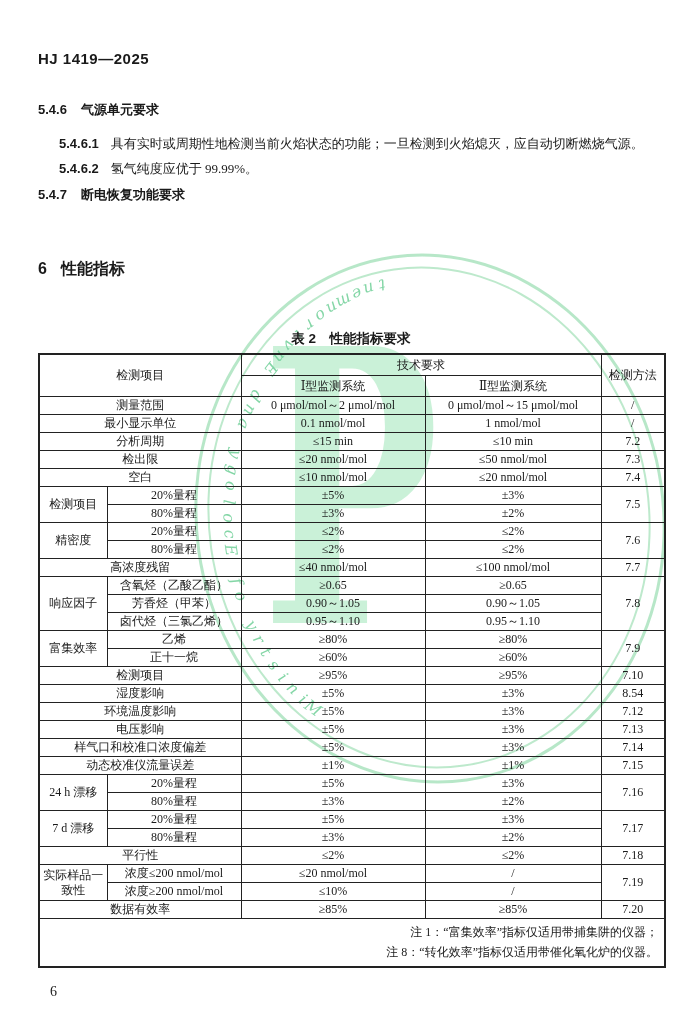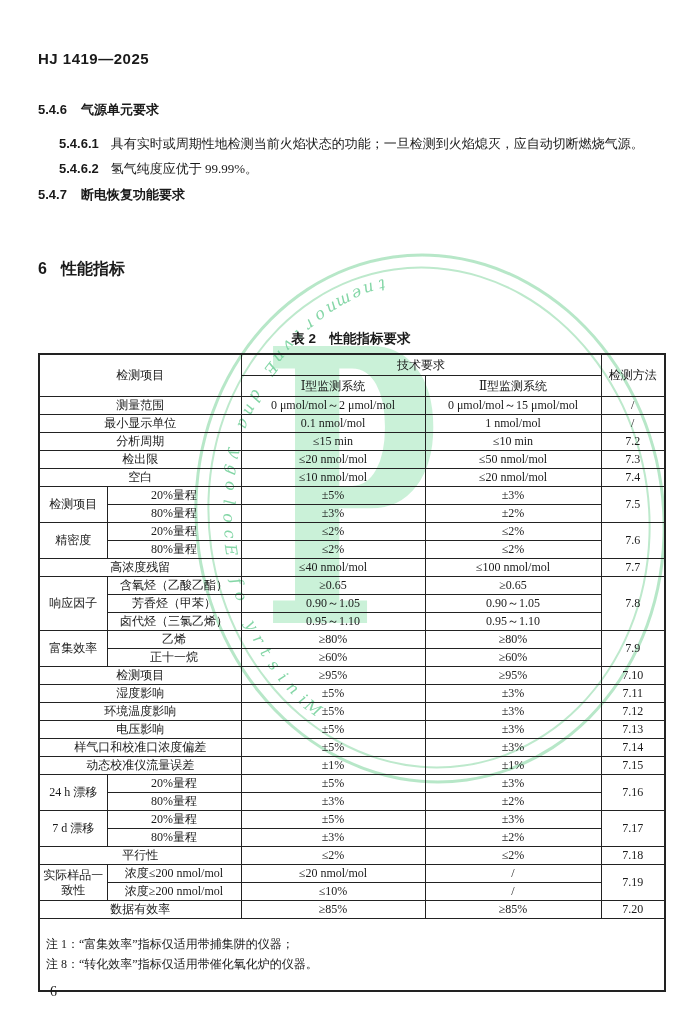--- a/index.html
+++ b/index.html
@@ -16,21 +16,21 @@
   .indent{ text-indent:2em;}
   .caption{left:38px;top:330px;width:626px;text-align:center;
            font-family:"Liberation Sans","DejaVu Sans",sans-serif;font-weight:bold;font-size:13.5px;}
   
   .tbl-wrap{left:38px;top:353px;}
   table{border-collapse:collapse;table-layout:fixed;width:626px;border:2px solid #222;background:transparent;}
   td,th{border:1px solid #222;font-weight:normal;font-size:12px;text-align:center;
         padding:0 2px;line-height:1.25;overflow:hidden;}
   thead td{height:20px;}
   tbody td{height:17px;}
-  tr.notes td{text-align:left;padding:15px 6px;line-height:1.7;height:auto;margin-top:18px;}
+  tr.notes td{text-align:right;padding:3px 6px;line-height:1.7;height:auto;margin-top:18px;}
   .page-num{left:50px;top:984px;font-size:14px;}
   
   .wm{position:absolute;z-index:0;}
   .wm-ring{border-radius:50%;transform:rotate(-8deg);}
   .wm-ring.outer{left:195px;top:253px;width:464px;height:525px;border:3px solid rgba(123,212,154,0.55);}
   .wm-ring.inner{left:208px;top:266px;width:438px;height:499px;border:2px solid rgba(123,212,154,0.5);}
   .wm-letter{left:262px;top:300px;font-size:380px;line-height:1;font-weight:bold;
              font-family:"DejaVu Serif","Liberation Serif",serif;color:rgba(150,227,177,0.5);
              transform:scaleX(0.62);transform-origin:left top;}
   .wm-char{position:absolute;font-size:16px;font-style:italic;
@@ -217,21 +217,21 @@
           <tr>
             <td colspan="2">检测项目</td>
             <td>≥95%</td>
             <td>≥95%</td>
             <td>7.10</td>
           </tr>
           <tr>
             <td colspan="2">湿度影响</td>
             <td>±5%</td>
             <td>±3%</td>
-            <td>7.11</td>
+            <td>8.54</td>
           </tr>
           <tr>
             <td colspan="2">环境温度影响</td>
             <td>±5%</td>
             <td>±3%</td>
             <td>7.12</td>
           </tr>
           <tr>
             <td colspan="2">电压影响</td>
             <td>±5%</td>

